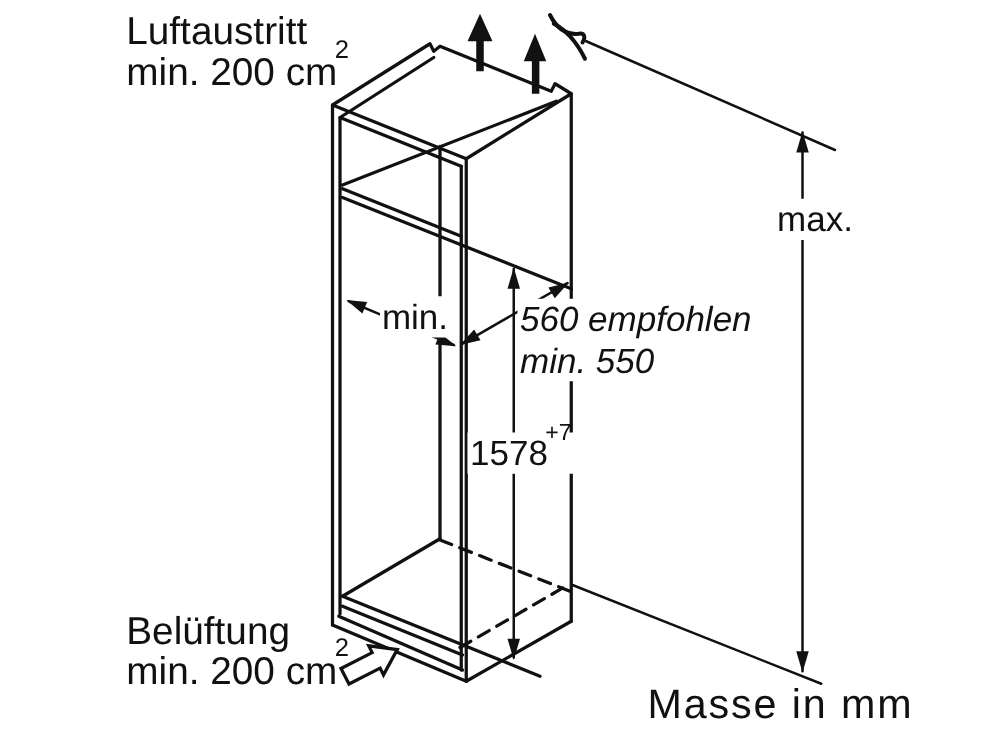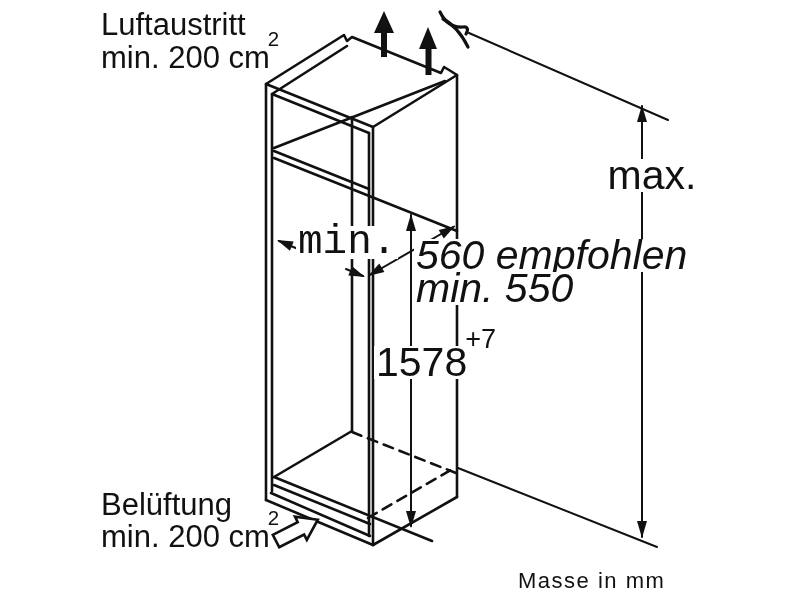--- a/index.html
+++ b/index.html
@@ -20,21 +20,21 @@
   .solid-arrow{fill:#111111;stroke:none;}
   .hollow-arrow{fill:#ffffff;stroke:#111111;stroke-width:2.6;stroke-linejoin:miter;}
   .label{
     position:absolute;
     font-size:31px;
     line-height:33px;
     white-space:nowrap;
     color:#111111;
   }
   .label .bg{background:#ffffff;display:inline-block;padding:0 2px;}
-  .dim{font-size:41px;}
+  .dim{font-size:28px;}
   .ctr{text-align:center;}
   sup.sup{
     font-size:0.66em;
     position:relative;
     top:-0.5em;
     margin-left:-2px;
     line-height:0;
   }
 </style>
 </head>
@@ -121,21 +121,21 @@
     </g>
 
     <polygon class="hollow-arrow" points="272.8,534.8 297.7,522.1 295,516.7 317.8,519.7 306.8,539.9 304.1,534.5 279.2,547.2"></polygon>
   </svg>
 
   <div class="label" style="left:101px;top:8px;">
     <div><span>Luftaustritt</span></div>
     <div><span>min. 200 cm</span><sup class="sup">2</sup></div>
   </div>
 
-  <div class="label dim ctr" style="left:296px;top:226px;width:72px;font-family:Liberation Mono, monospace;">
+  <div class="label dim ctr" style="left:296px;top:237px;width:72px;">
     <div><span class="bg">min.</span></div>
   </div>
 
   <div class="label dim" style="left:414px;top:239px;font-style:italic;">
     <div><span class="bg">560 empfohlen</span></div>
     <div><span class="bg">min. 550</span></div>
   </div>
 
   <div class="label dim" style="left:374px;top:346px;">
     <span class="bg"><span>1578</span><sup class="sup">+7</sup></span>
@@ -143,17 +143,17 @@
 
   <div class="label dim ctr" style="left:603px;top:159px;width:98px;">
     <div><span class="bg">max.</span></div>
   </div>
 
   <div class="label" style="left:101px;top:489px;line-height:32px;">
     <div><span>Belüftung</span></div>
     <div><span>min. 200 cm</span><sup class="sup">2</sup></div>
   </div>
 
-  <div class="label" style="left:518px;top:564px;font-size:22px;letter-spacing:1.5px;">
+  <div class="label" style="left:518px;top:546px;font-size:33px;letter-spacing:1.5px;">
     <span>Masse in mm</span>
   </div>
 
 </div>
 
 </body></html>

